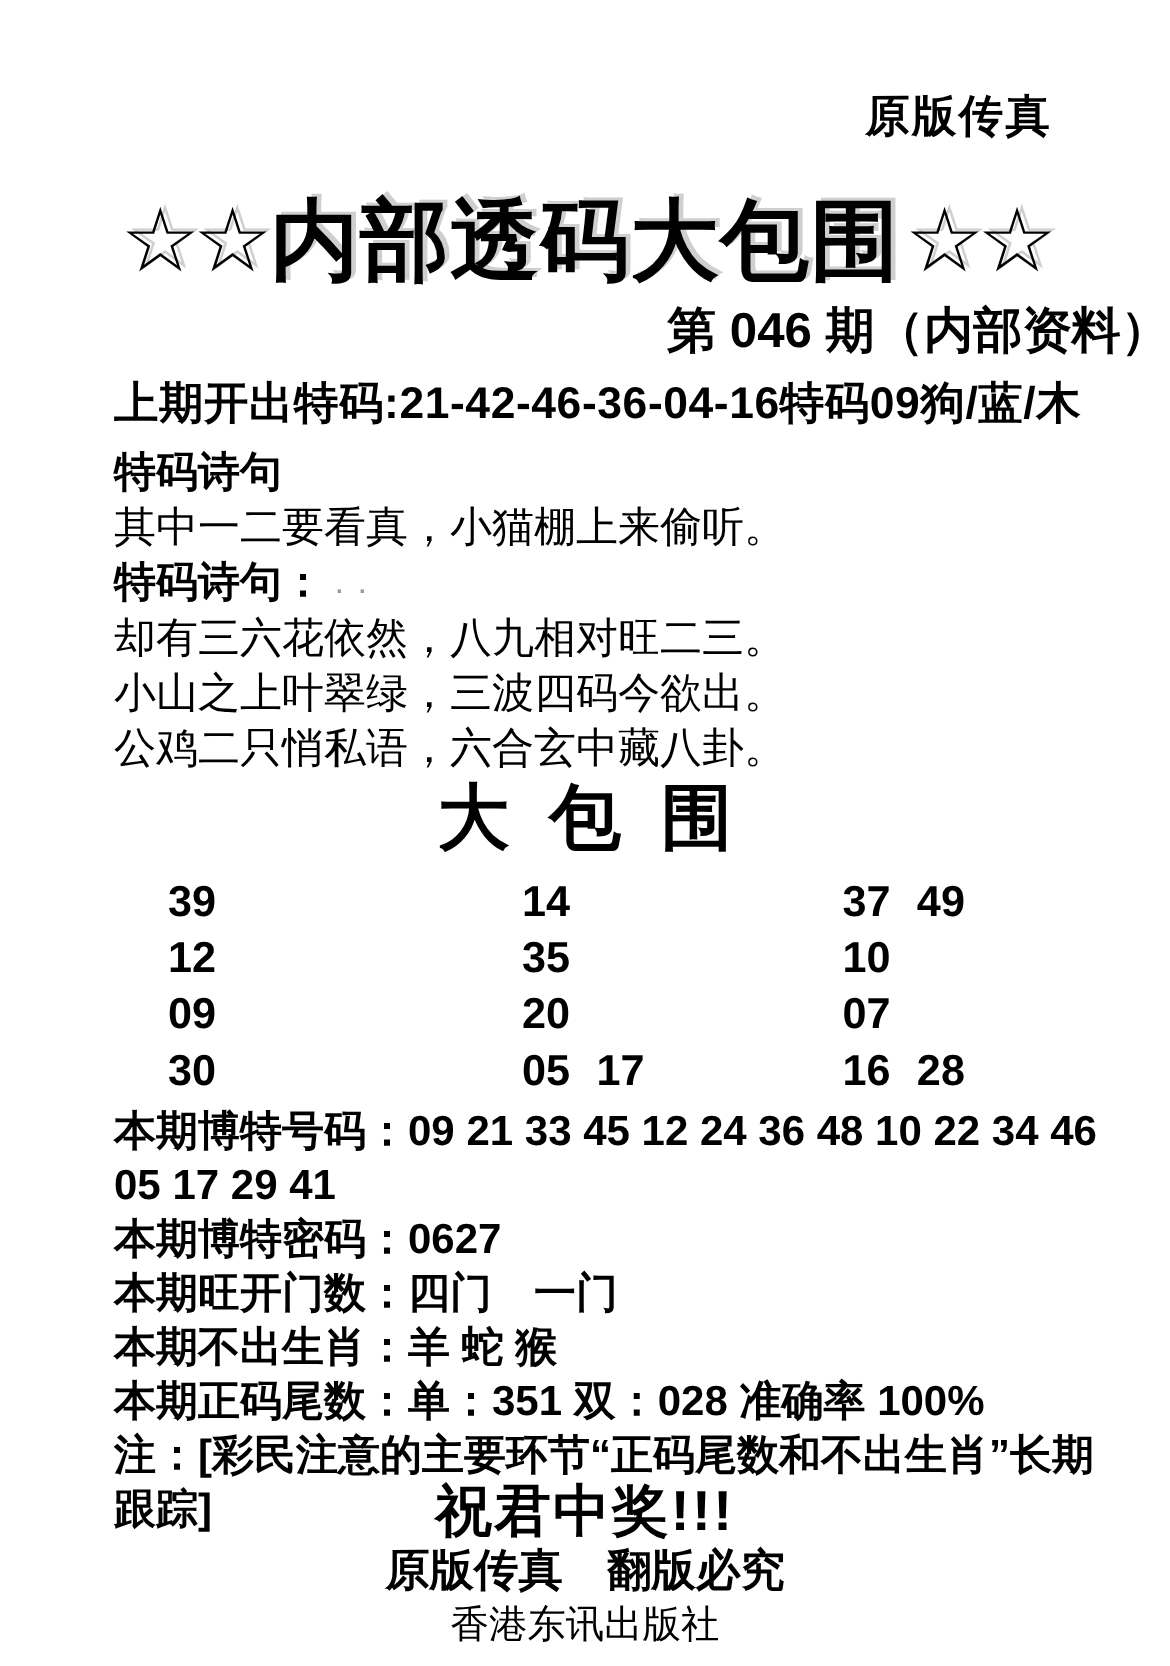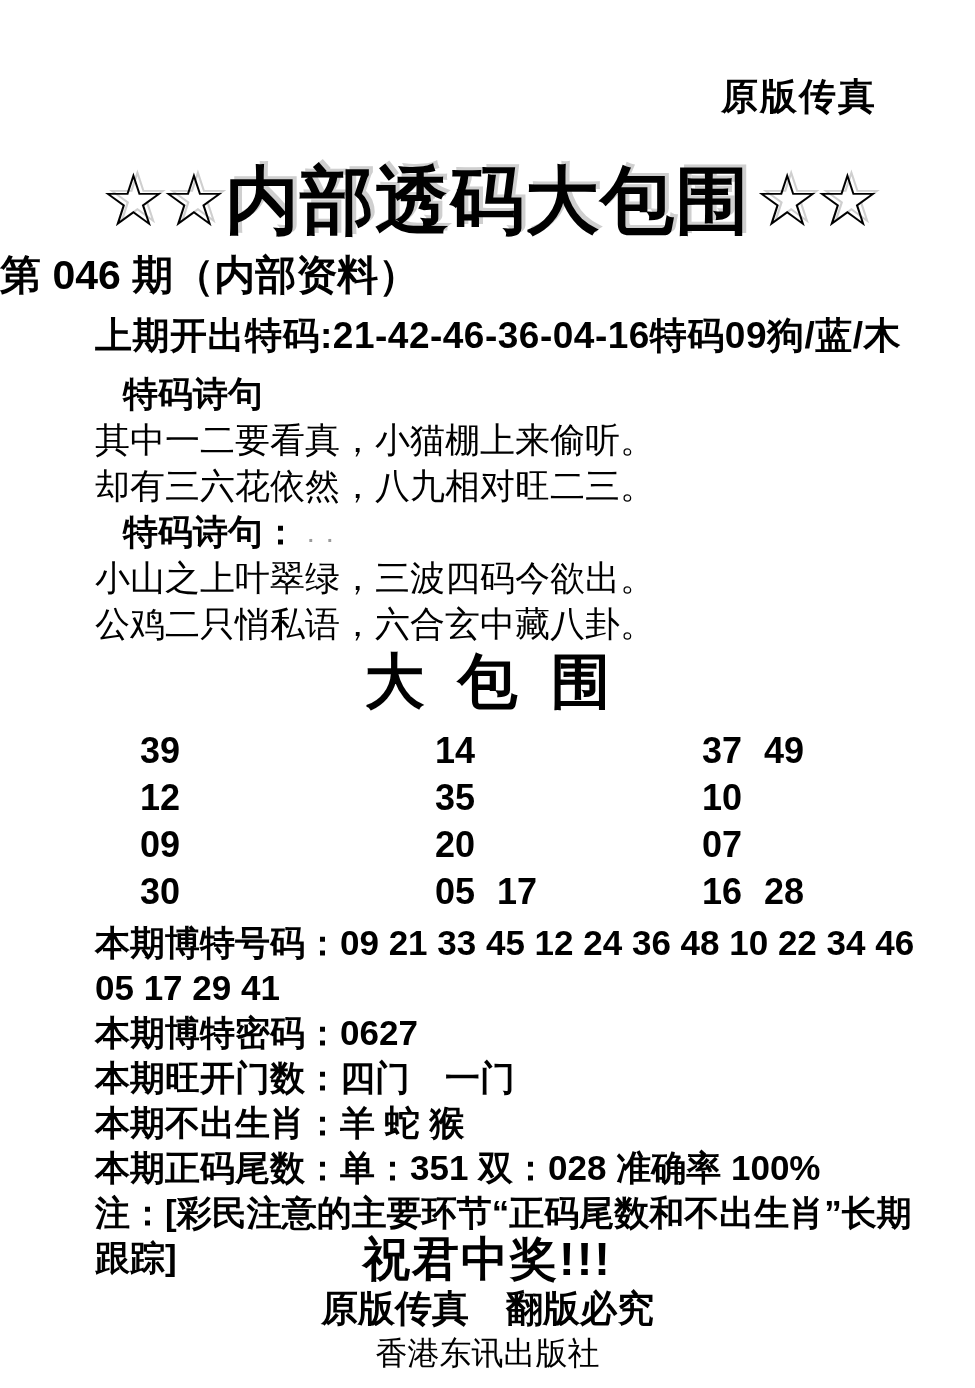--- a/index.html
+++ b/index.html
@@ -20,32 +20,32 @@
   .title {
     position:absolute; top:128px; left:0; width:100%;
     text-align:center; white-space:nowrap;
     font-size:74px; font-weight:900; letter-spacing:1px;
     text-shadow:4px -3px 0 #cfcfcf;
     margin-top:24px;
   }
   .title .stars { font-weight:400; letter-spacing:-6px; padding:0 4px; }
   .issue {
     position:absolute; top:248px; left:0; width:100%;
-    text-align:left; font-size:41px; font-weight:600;
+    text-align:right; font-size:41px; font-weight:600;
   }
   .prev {
     position:absolute; top:311px; left:95px;
     font-size:37px; font-weight:600; letter-spacing:0.5px; white-space:nowrap;
   }
   .poems {
     position:absolute; top:371px; left:95px;
     font-size:35px; font-weight:500;
   }
   .poems .pline { height:46px; line-height:46px; white-space:nowrap; }
-  .poems .heading { font-weight:600;margin-left:28px; }
+  .poems .heading { font-weight:600; }
   .poems .dots { color:#9a9a9a; font-size:20px; letter-spacing:4px; margin-left:10px; vertical-align:middle; }
   .big-heading {
     position:absolute; top:642px; left:0; width:100%;
     text-align:center; font-size:60px; font-weight:700;
     letter-spacing:0.55em; text-indent:0.55em;
   }
   .grid {
     position:absolute; top:727px; left:140px;
     font-size:36px; font-weight:600;
   }
@@ -82,22 +82,22 @@
     <span class="stars">☆☆</span><span>内部透码大包围</span><span class="stars">☆☆</span>
   </div>
 
   <div class="issue">第 046 期（内部资料）</div>
 
   <div class="prev">上期开出特码:21-42-46-36-04-16特码09狗/蓝/木</div>
 
   <div class="poems">
     <div class="pline heading">特码诗句</div>
     <div class="pline">其中一二要看真，小猫棚上来偷听。</div>
+    <div class="pline heading"><span>特码诗句：</span><span class="dots">. .</span></div>
     <div class="pline">却有三六花依然，八九相对旺二三。</div>
-    <div class="pline heading"><span>特码诗句：</span><span class="dots">. .</span></div>
     <div class="pline">小山之上叶翠绿，三波四码今欲出。</div>
     <div class="pline">公鸡二只悄私语，六合玄中藏八卦。</div>
   </div>
 
   <div class="big-heading">大包围</div>
 
   <div class="grid">
     <div class="grow">
       <span class="c1">39</span>
       <span class="c2">14</span>

